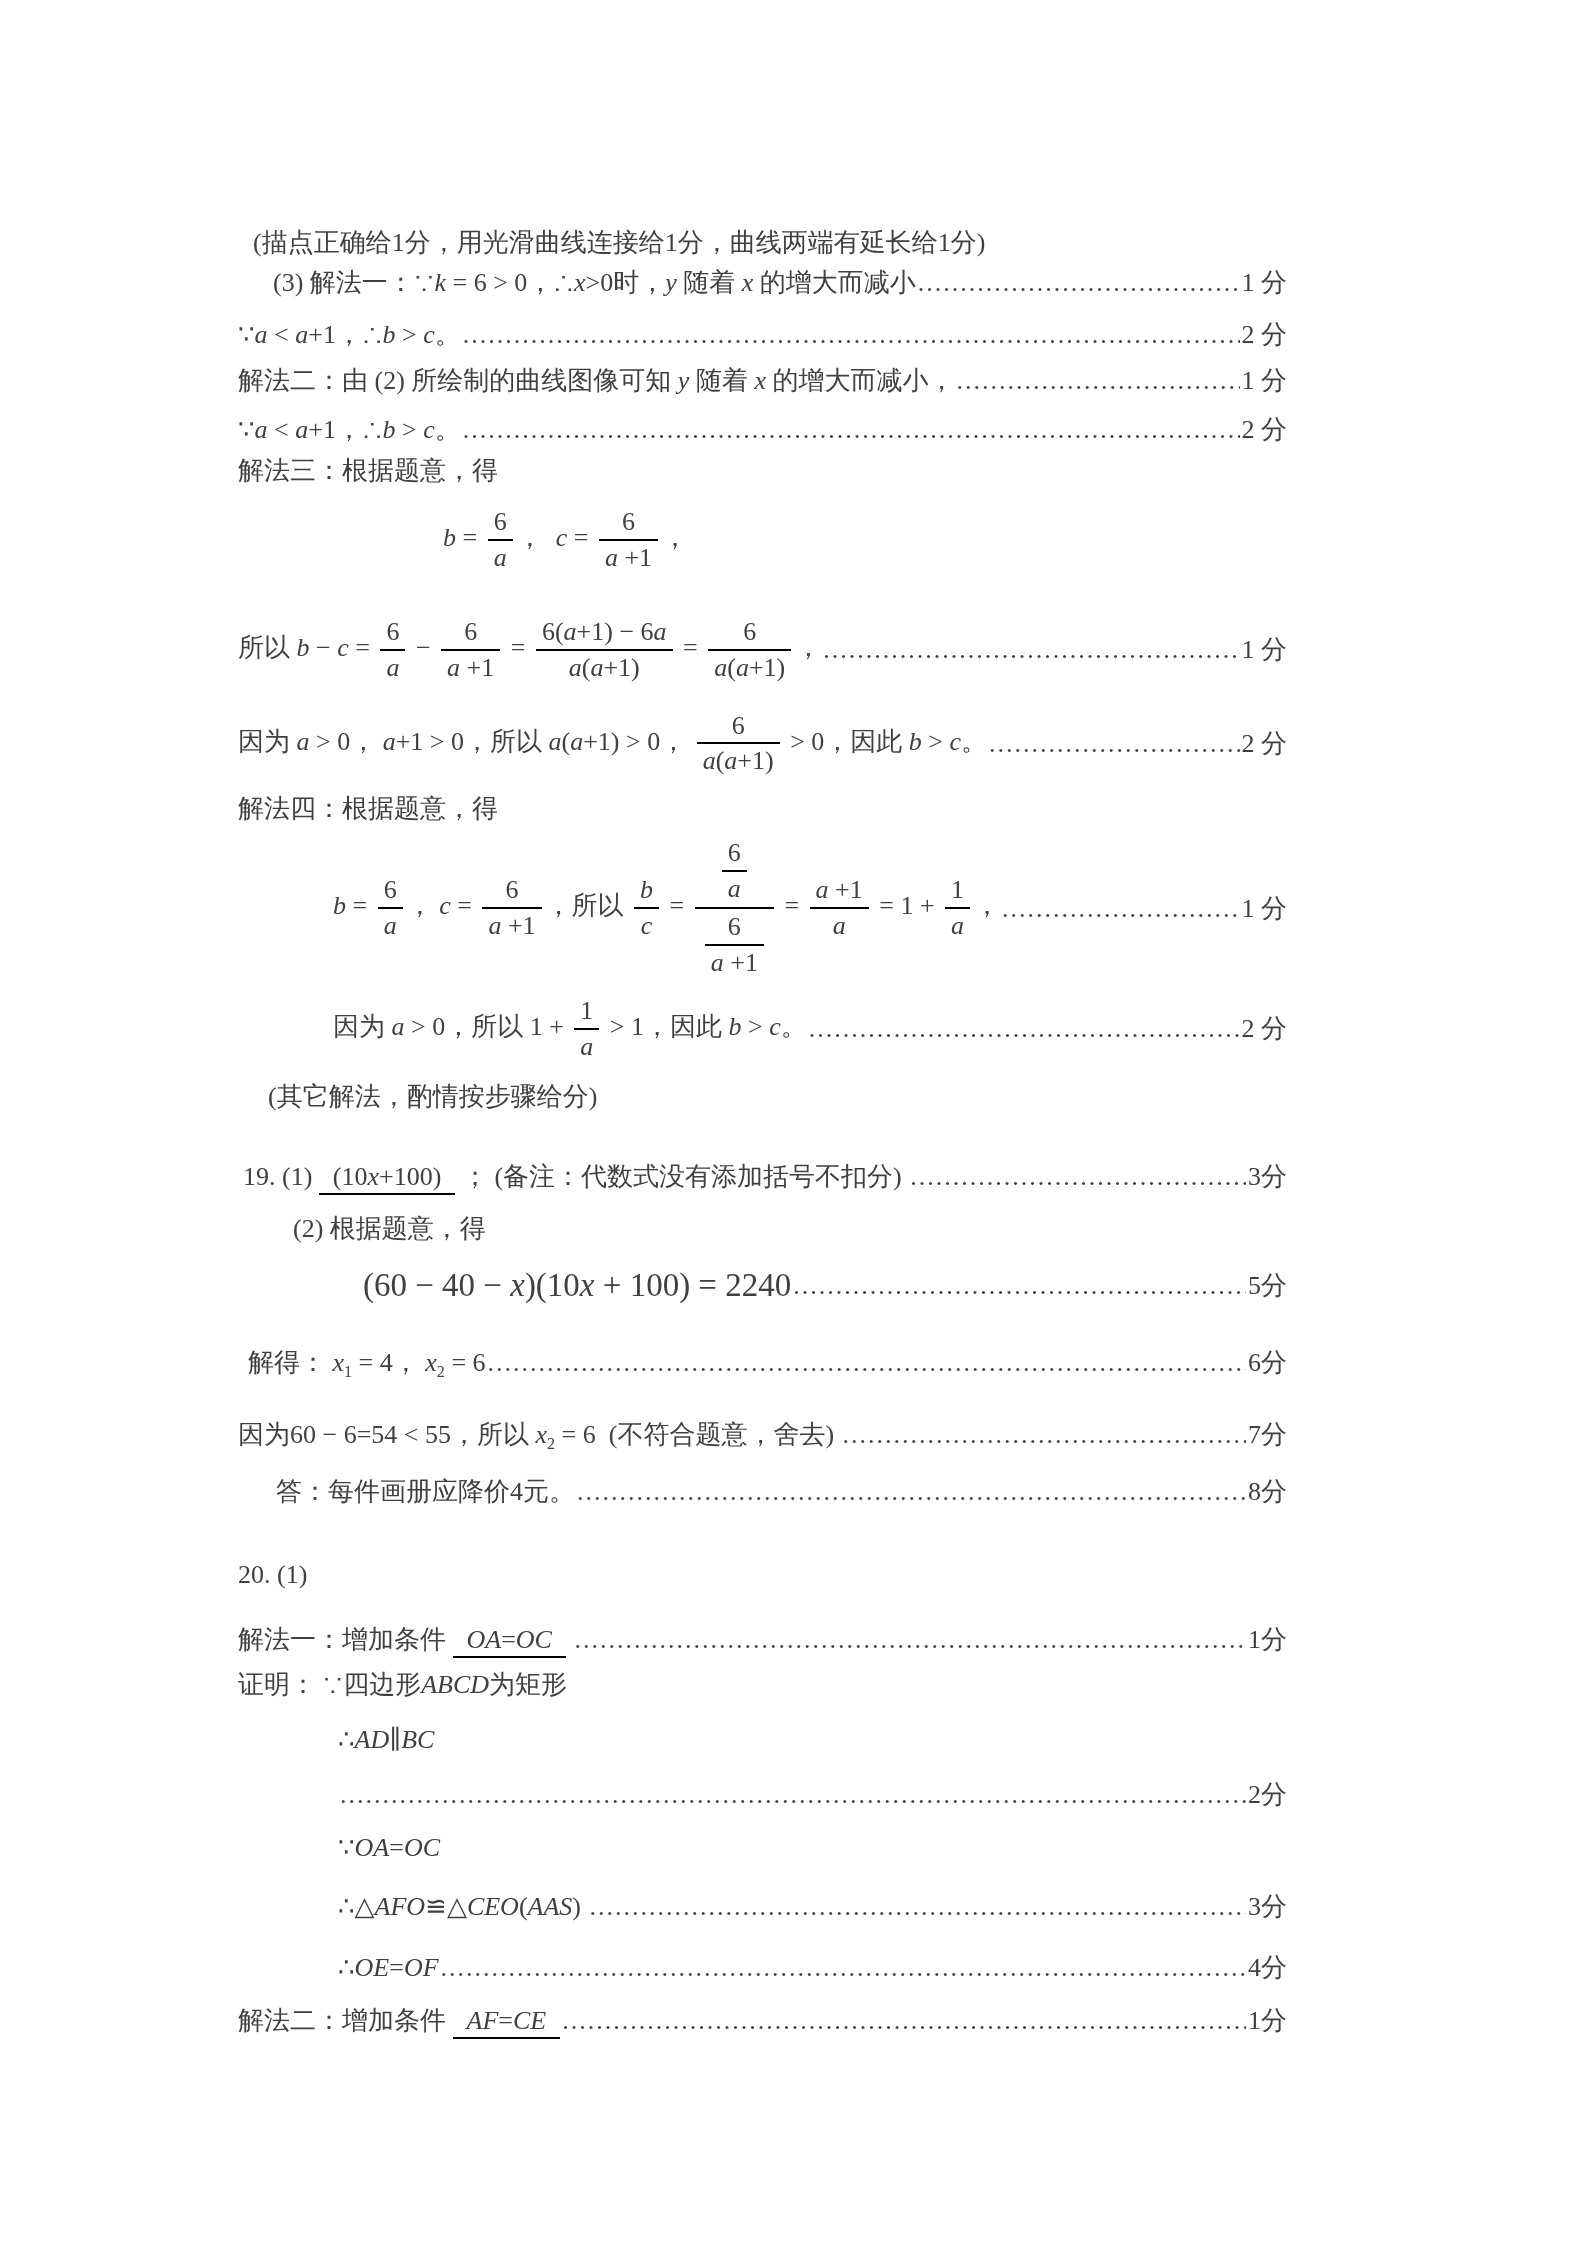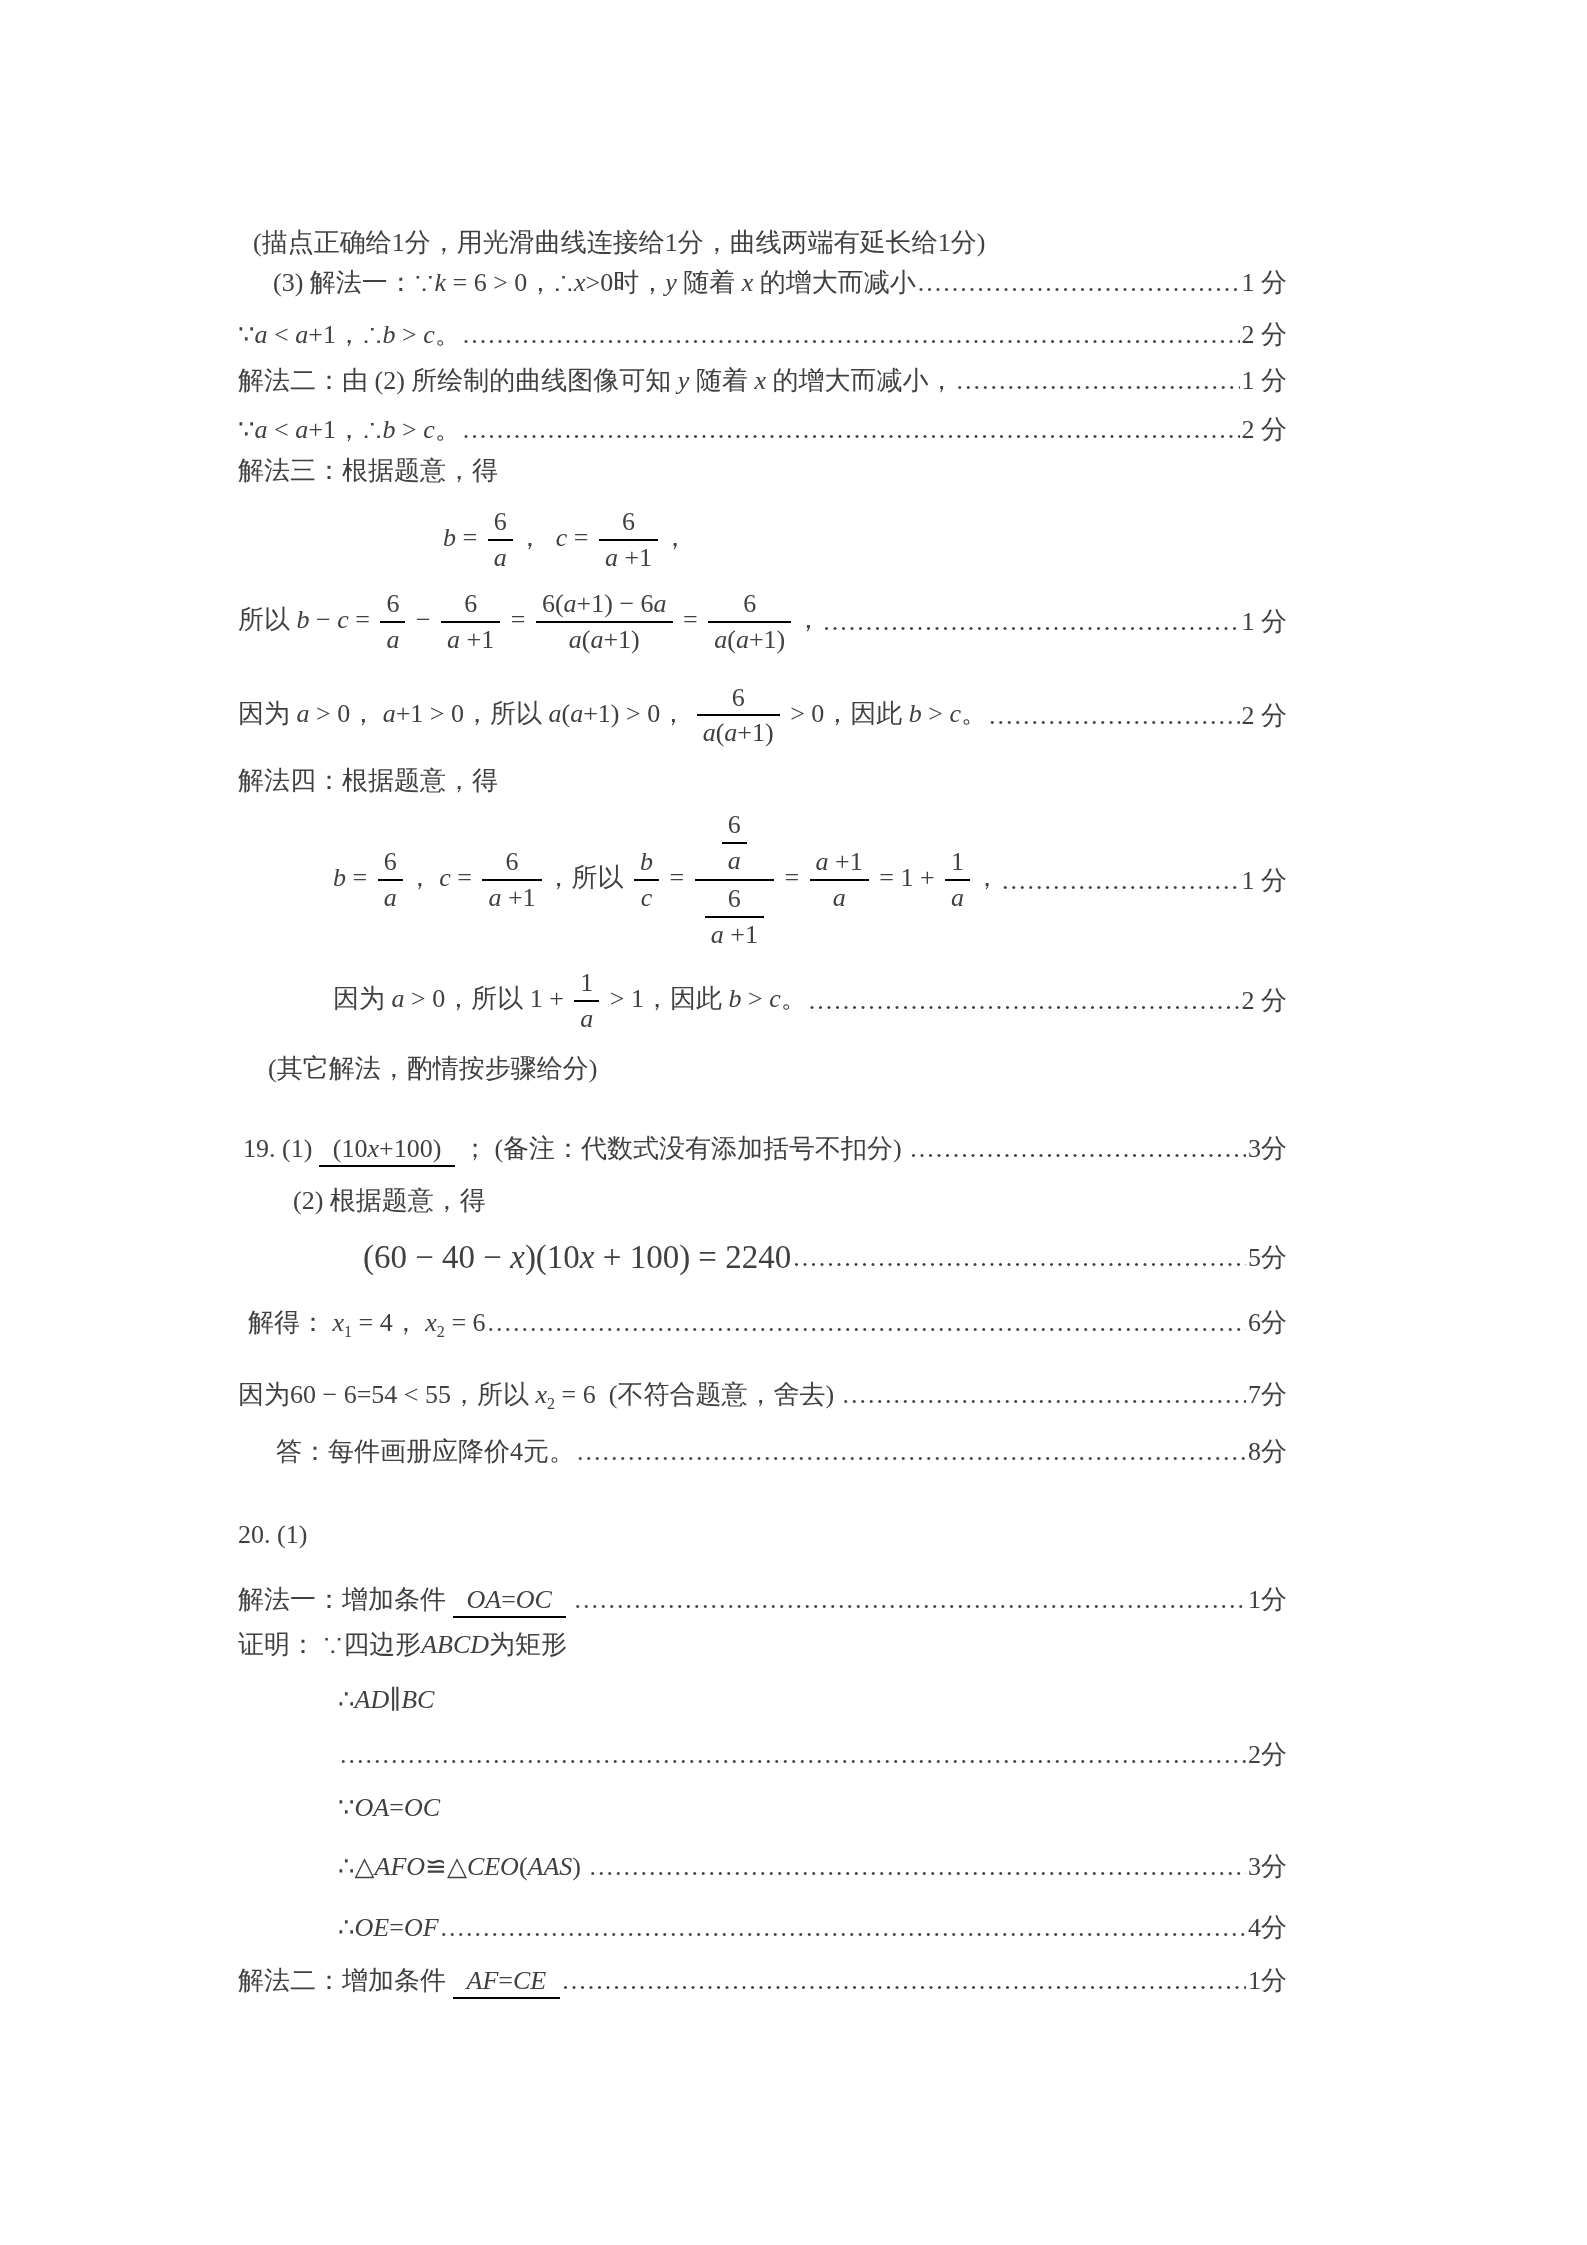--- a/index.html
+++ b/index.html
@@ -81,21 +81,21 @@
         <span class="content"><span class="t">∵</span><span class="m">a</span><span class="t"> &lt; </span><span class="m">a</span><span class="t">+1，∴</span><span class="m">b</span><span class="t"> &gt; </span><span class="m">c</span><span class="t">。</span></span>
         <span class="dots">............................................................................................................................................................................................................................................................................................................</span>
         <span class="score">2 分</span>
       </div>
       <div class="line" style="margin-top: 1px; padding-left: 0px;">
         <span class="content"><span class="t">解法三：根据题意，得</span></span>
       </div>
       <div class="line" style="margin-top: 16px; padding-left: 205px;">
         <span class="content"><span class="m">b</span><span class="t"> = </span><span class="frac"><span class="num"><span class="t">6</span></span><span class="den"><span class="m">a</span></span></span><span class="t">，  </span><span class="m">c</span><span class="t"> = </span><span class="frac"><span class="num"><span class="t">6</span></span><span class="den"><span class="m">a</span><span class="t"> +1</span></span></span><span class="t">，</span></span>
       </div>
-      <div class="line" style="margin-top: 14px; padding-left: 0px;">
+      <div class="line" style="margin-top: 42px; padding-left: 0px;">
         <span class="content"><span class="t">所以 </span><span class="m">b</span><span class="t"> − </span><span class="m">c</span><span class="t"> = </span><span class="frac"><span class="num"><span class="t">6</span></span><span class="den"><span class="m">a</span></span></span><span class="t"> − </span><span class="frac"><span class="num"><span class="t">6</span></span><span class="den"><span class="m">a</span><span class="t"> +1</span></span></span><span class="t"> = </span><span class="frac"><span class="num"><span class="t">6(</span><span class="m">a</span><span class="t">+1) − 6</span><span class="m">a</span></span><span class="den"><span class="m">a</span><span class="t">(</span><span class="m">a</span><span class="t">+1)</span></span></span><span class="t"> = </span><span class="frac"><span class="num"><span class="t">6</span></span><span class="den"><span class="m">a</span><span class="t">(</span><span class="m">a</span><span class="t">+1)</span></span></span><span class="t">，</span></span>
         <span class="dots">............................................................................................................................................................................................................................................................................................................</span>
         <span class="score">1 分</span>
       </div>
       <div class="line" style="margin-top: 26px; padding-left: 0px;">
         <span class="content"><span class="t">因为 </span><span class="m">a</span><span class="t"> &gt; 0， </span><span class="m">a</span><span class="t">+1 &gt; 0，所以 </span><span class="m">a</span><span class="t">(</span><span class="m">a</span><span class="t">+1) &gt; 0， </span><span class="frac"><span class="num"><span class="t">6</span></span><span class="den"><span class="m">a</span><span class="t">(</span><span class="m">a</span><span class="t">+1)</span></span></span><span class="t"> &gt; 0，因此 </span><span class="m">b</span><span class="t"> &gt; </span><span class="m">c</span><span class="t">。</span></span>
         <span class="dots">............................................................................................................................................................................................................................................................................................................</span>
         <span class="score">2 分</span>
       </div>
       <div class="line" style="margin-top: 11px; padding-left: 0px;">
@@ -120,21 +120,21 @@
         <span class="score">3分</span>
       </div>
       <div class="line" style="margin-top: 12px; padding-left: 55px;">
         <span class="content"><span class="t">(2) 根据题意，得</span></span>
       </div>
       <div class="line lg" style="margin-top: 12px; padding-left: 125px;">
         <span class="content"><span class="t">(60 − 40 − </span><span class="m">x</span><span class="t">)(10</span><span class="m">x</span><span class="t"> + 100) = 2240</span></span>
         <span class="dots">............................................................................................................................................................................................................................................................................................................</span>
         <span class="score">5分</span>
       </div>
-      <div class="line" style="margin-top: 20px; padding-left: 10px;">
+      <div class="line" style="margin-top: 32px; padding-left: 10px;">
         <span class="content"><span class="t">解得： </span><span class="m">x</span><sub class="s">1</sub><span class="t"> = 4， </span><span class="m">x</span><sub class="s">2</sub><span class="t"> = 6</span></span>
         <span class="dots">............................................................................................................................................................................................................................................................................................................</span>
         <span class="score">6分</span>
       </div>
       <div class="line" style="margin-top: 32px; padding-left: 0px;">
         <span class="content"><span class="t">因为60 − 6=54 &lt; 55，所以 </span><span class="m">x</span><sub class="s">2</sub><span class="t"> = 6  (不符合题意，舍去) </span></span>
         <span class="dots">............................................................................................................................................................................................................................................................................................................</span>
         <span class="score">7分</span>
       </div>
       <div class="line" style="margin-top: 17px; padding-left: 38px;">

